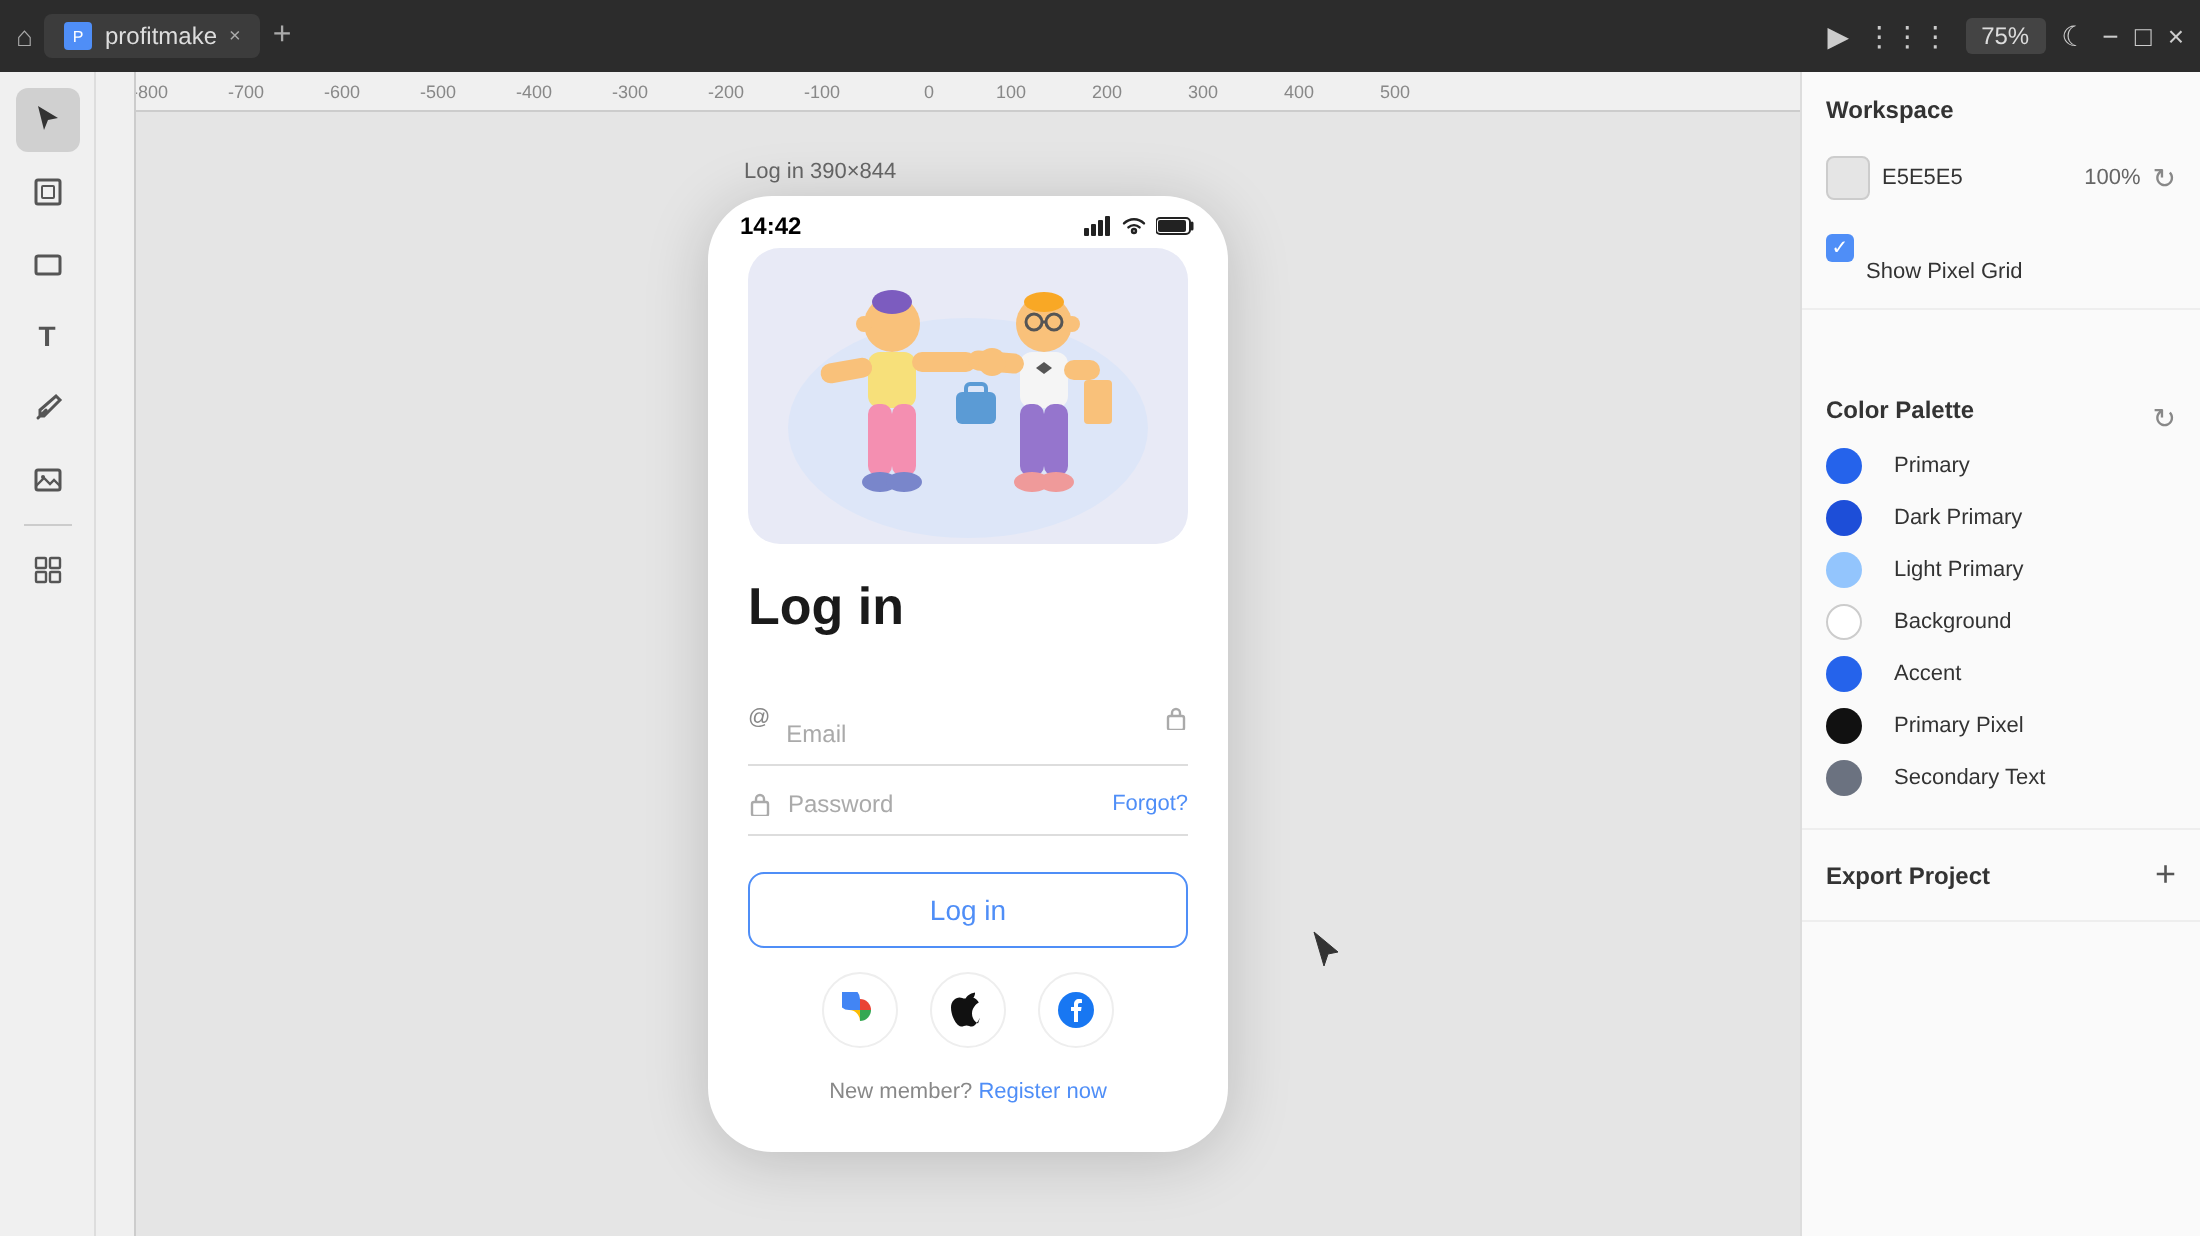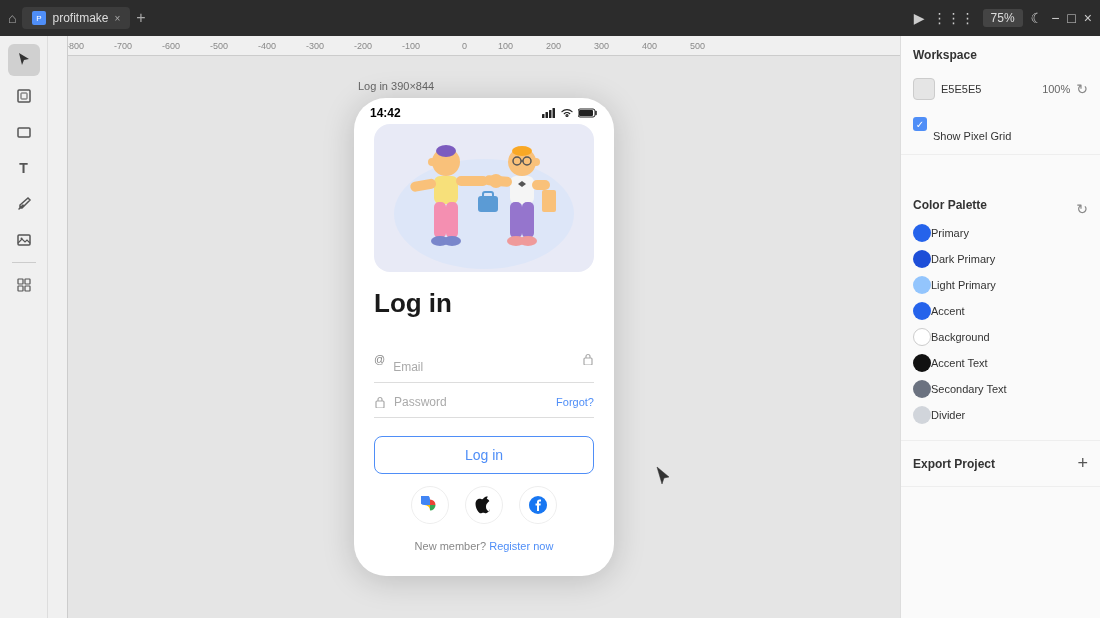--- a/index.html
+++ b/index.html
@@ -158,21 +158,21 @@
       display: flex; align-items: center; justify-content: center;
       cursor: pointer; font-size: 16px;
     }
     .register-row { text-align: center; font-size: 11px; color: #888; }
     .register-link { color: #4f8ef7; cursor: pointer; }
 
     
     .frame-label {
       position: absolute;
       top: -18px;
-      left: 4px;
+      left: 18px;
       font-size: 11px;
       color: #666;
     }
 
     
     .right-panel {
       width: 200px;
       background: #fafafa;
       border-left: 1px solid #ddd;
       display: flex;
@@ -210,21 +210,21 @@
       display: flex; align-items: center; justify-content: center;
       color: #fff; font-size: 10px; cursor: pointer;
     }
     .pixel-grid-label { font-size: 11px; color: #333; margin-top: 24px; }
 
     
     .palette-header {
       display: flex; align-items: center; justify-content: space-between; margin-top: 31px;
     }
     .color-palette-item {
-      display: flex; align-items: center; gap: 0;
+      display: flex; align-items: center; gap: 16px;
       padding: 4px 0;
     }
     .color-dot {
       width: 18px; height: 18px; border-radius: 50%;
       flex-shrink: 0;
     }
     .color-dot.outlined { border: 1.5px solid #ccc; background: #fff; }
     .color-label { font-size: 11px; color: #333; }
 
     
@@ -520,38 +520,34 @@
           </div>
           <div class="color-palette-item">
             <div class="color-dot" style="background: rgb(29, 78, 216);"></div>
             <span class="color-label">Dark Primary</span>
           </div>
           <div class="color-palette-item">
             <div class="color-dot" style="background: rgb(147, 197, 253);"></div>
             <span class="color-label">Light Primary</span>
           </div>
           <div class="color-palette-item">
+            <div class="color-dot outlined" style="background: rgb(255, 255, 255); border: 1.5px solid rgb(204, 204, 204);"></div>
+            <span class="color-label">Background</span>
+          </div>
+          <div class="color-palette-item">
             <div class="color-dot" style="background: rgb(37, 99, 235);"></div>
             <span class="color-label">Accent</span>
           </div>
           <div class="color-palette-item">
-            <div class="color-dot outlined" style="background: rgb(255, 255, 255); border: 1.5px solid rgb(204, 204, 204);"></div>
-            <span class="color-label">Background</span>
-          </div>
-          <div class="color-palette-item">
             <div class="color-dot" style="background: rgb(17, 17, 17);"></div>
-            <span class="color-label">Accent Text</span>
+            <span class="color-label">Primary Pixel</span>
           </div>
           <div class="color-palette-item">
             <div class="color-dot" style="background: rgb(107, 114, 128);"></div>
             <span class="color-label">Secondary Text</span>
-          </div>
-          <div class="color-palette-item">
-            <div class="color-dot" style="background: rgb(209, 213, 219);"></div>
-            <span class="color-label">Divider</span>
           </div>
         </div>
     </div>
 
     <div class="panel-section">
       <div class="export-header">
         <span class="export-title">Export Project</span>
         <button class="export-add">+</button>
       </div>
     </div>

